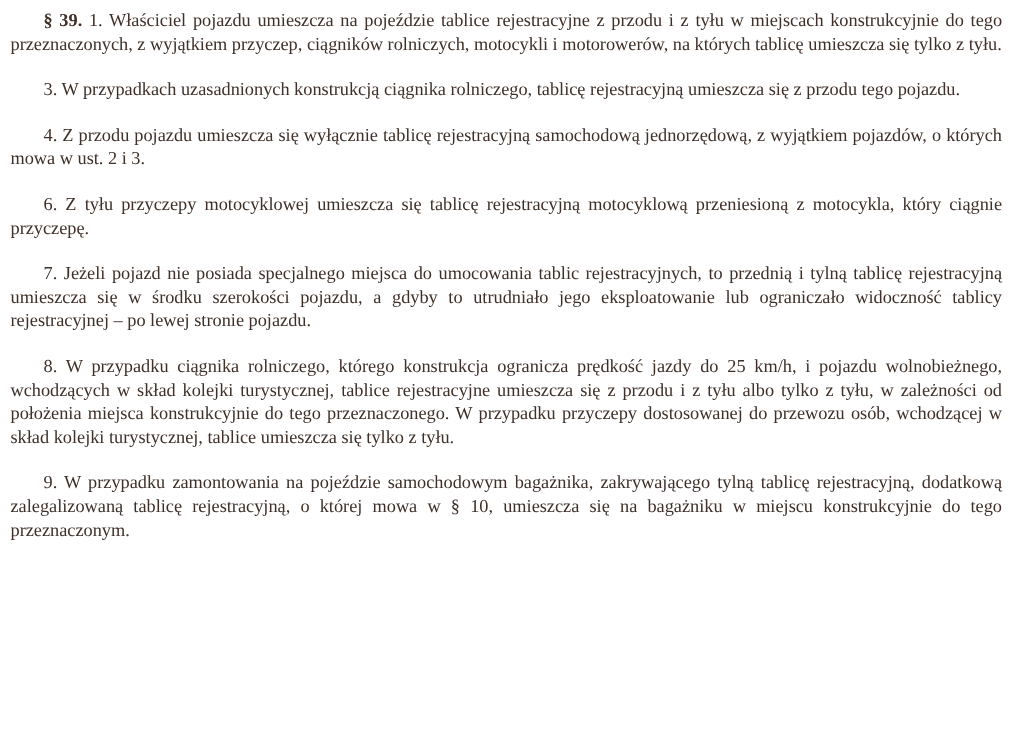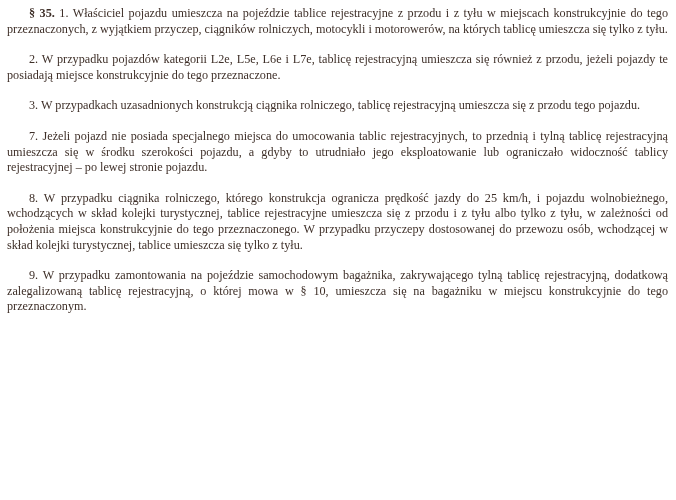--- a/index.html
+++ b/index.html
@@ -33,37 +33,41 @@
   .section-symbol {
     font-weight: bold;
   }
 </style>
 </head>
 <body>
 
 <div class="page">
 
   <p class="para">
-    <span class="section-symbol">§ 35.</span>
+    <span class="section-symbol">§ 39.</span>
     <span>1.</span>
     <span>Właściciel pojazdu umieszcza na pojeździe tablice rejestracyjne z przodu i z tyłu w miejscach konstrukcyjnie do tego przeznaczonych, z wyjątkiem przyczep, ciągników rolniczych, motocykli i motorowerów, na których tablicę umieszcza się tylko z tyłu.</span>
   </p>
 
-  <p class="para">
-    <span>2.</span>
-    <span>W przypadku pojazdów kategorii L2e, L5e, L6e i L7e, tablicę rejestracyjną umieszcza się również z przodu, jeżeli pojazdy te posiadają miejsce konstrukcyjnie do tego przeznaczone.</span>
-  </p>
 
   <p class="para">
     <span>3.</span>
     <span>W przypadkach uzasadnionych konstrukcją ciągnika rolniczego, tablicę rejestracyjną umieszcza się z przodu tego pojazdu.</span>
   </p>
 
+  <p class="para">
+    <span>4.</span>
+    <span>Z przodu pojazdu umieszcza się wyłącznie tablicę rejestracyjną samochodową jednorzędową, z wyjątkiem pojazdów, o których mowa w ust. 2 i 3.</span>
+  </p>
 
 
+  <p class="para">
+    <span>6.</span>
+    <span>Z tyłu przyczepy motocyklowej umieszcza się tablicę rejestracyjną motocyklową przeniesioną z motocykla, który ciągnie przyczepę.</span>
+  </p>
 
   <p class="para">
     <span>7.</span>
     <span>Jeżeli pojazd nie posiada specjalnego miejsca do umocowania tablic rejestracyjnych, to przednią i tylną tablicę rejestracyjną umieszcza się w środku szerokości pojazdu, a gdyby to utrudniało jego eksploatowanie lub ograniczało widoczność tablicy rejestracyjnej – po lewej stronie pojazdu.</span>
   </p>
 
   <p class="para">
     <span>8.</span>
     <span>W przypadku ciągnika rolniczego, którego konstrukcja ogranicza prędkość jazdy do 25 km/h, i pojazdu wolnobieżnego, wchodzących w skład kolejki turystycznej, tablice rejestracyjne umieszcza się z przodu i z tyłu albo tylko z tyłu, w zależności od położenia miejsca konstrukcyjnie do tego przeznaczonego. W przypadku przyczepy dostosowanej do przewozu osób, wchodzącej w skład kolejki turystycznej, tablice umieszcza się tylko z tyłu.</span>
   </p>

